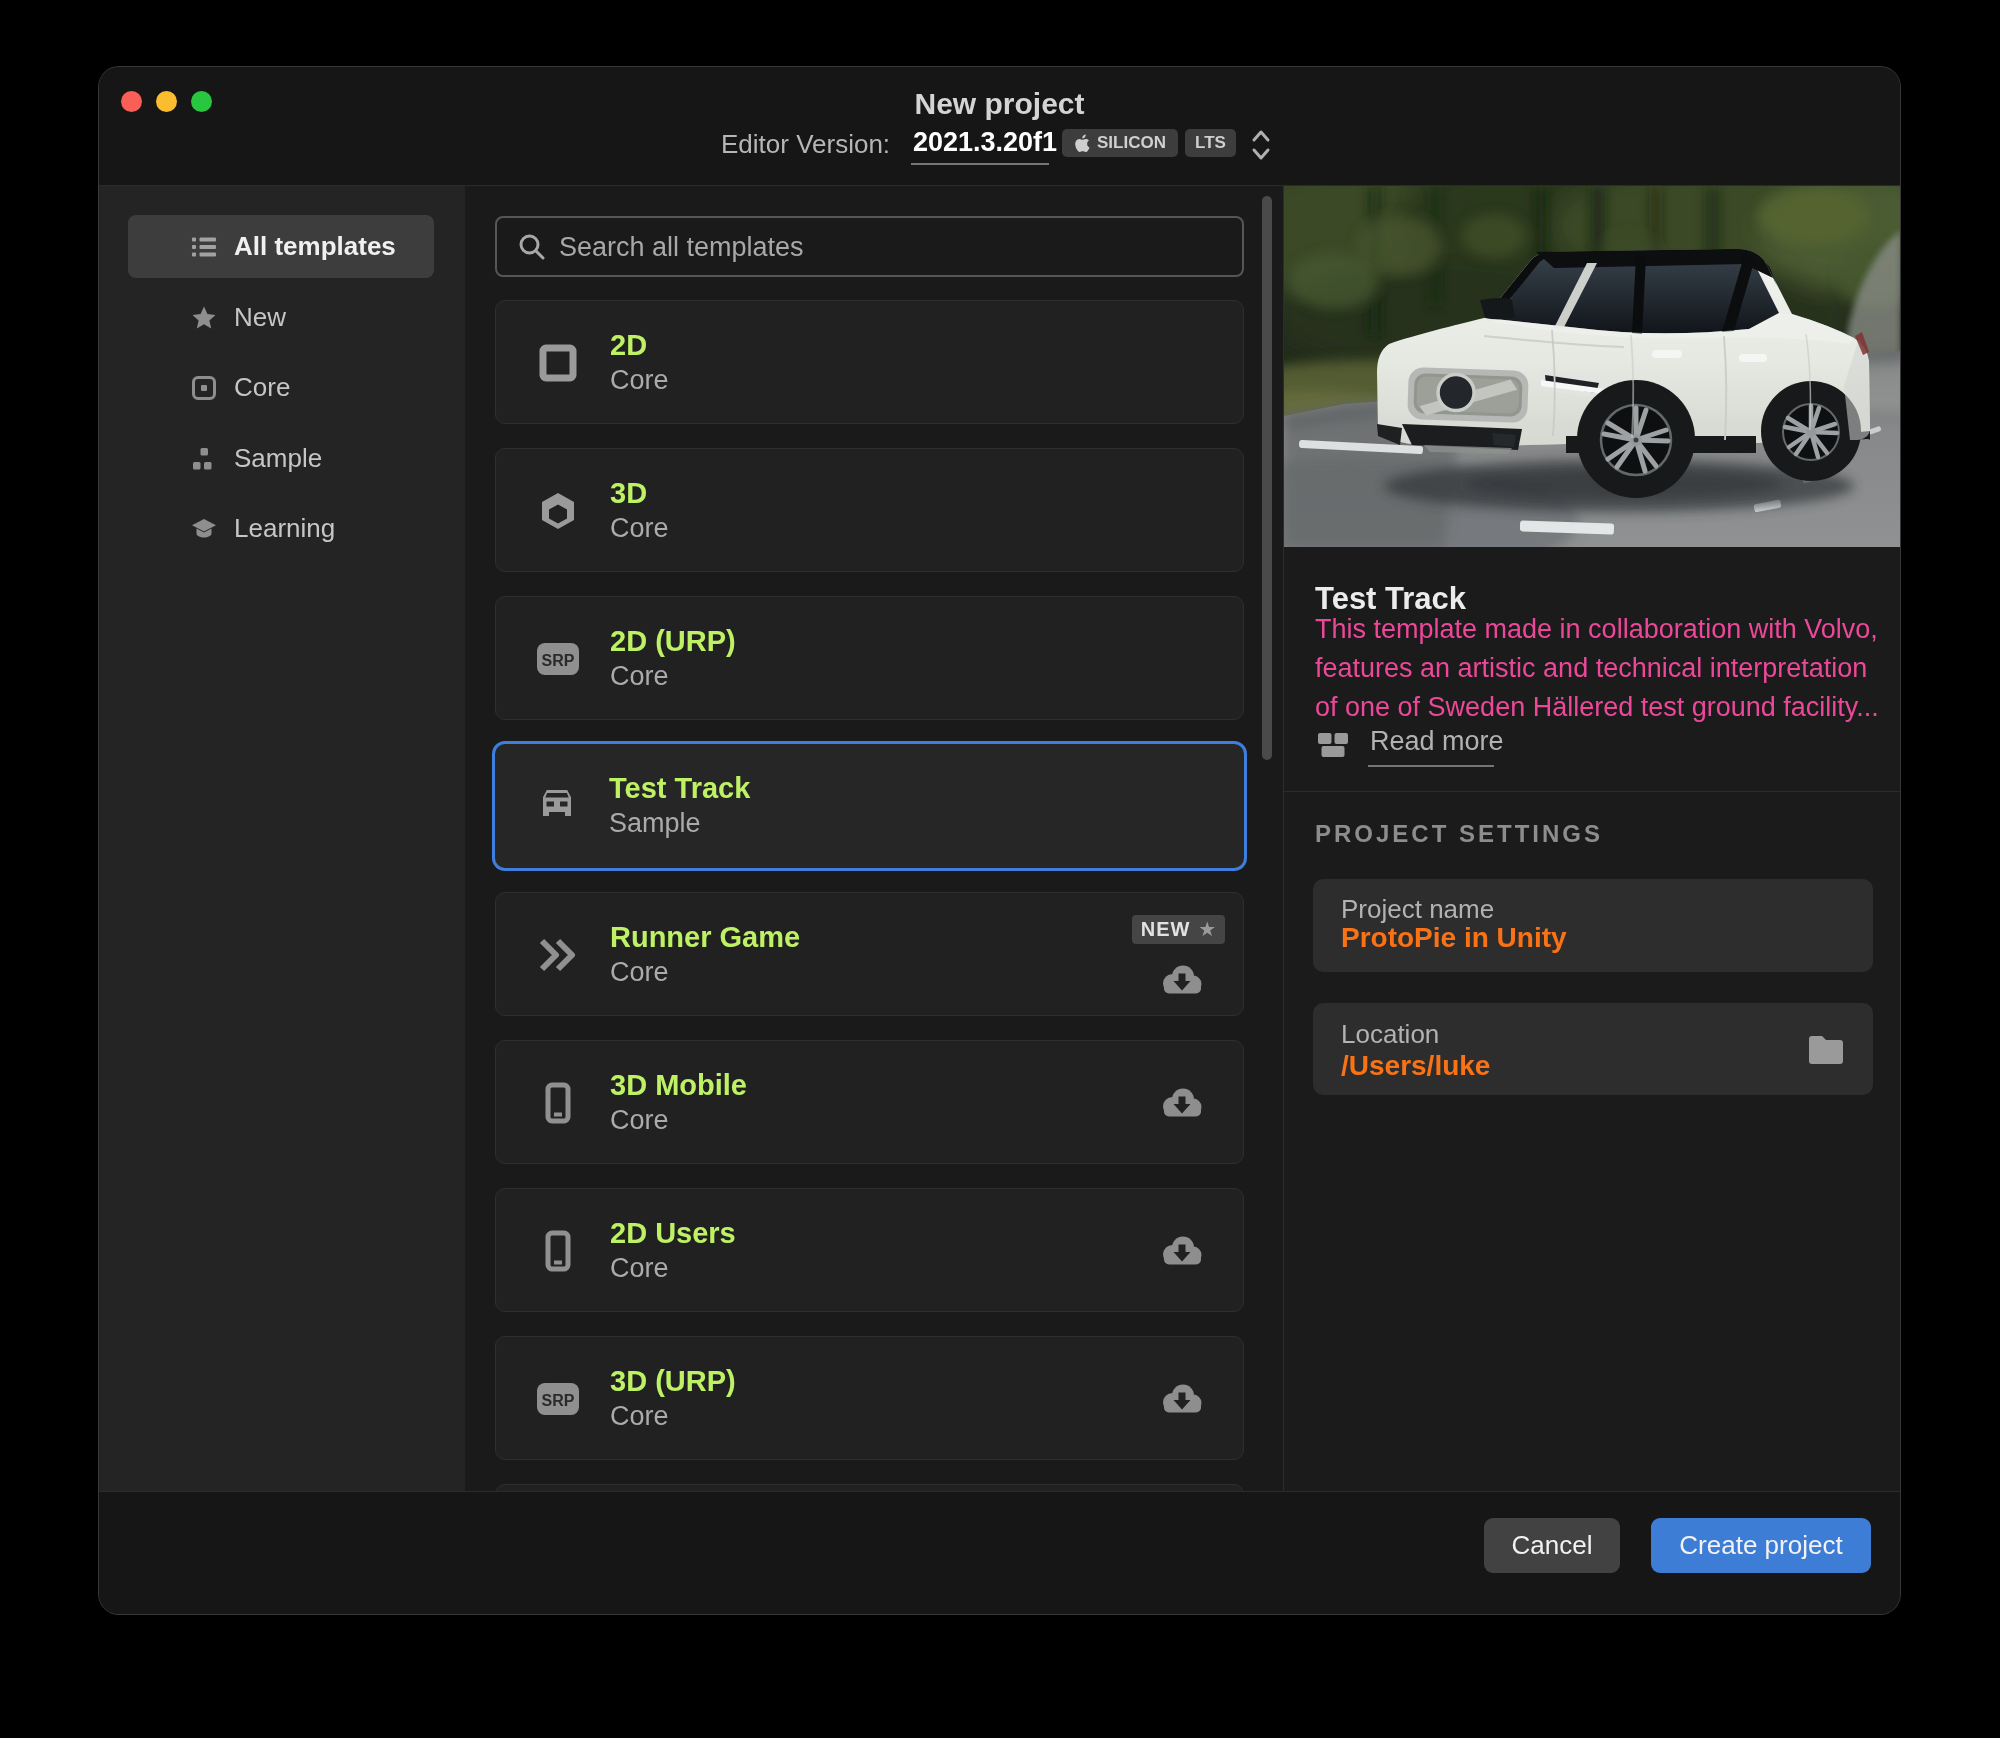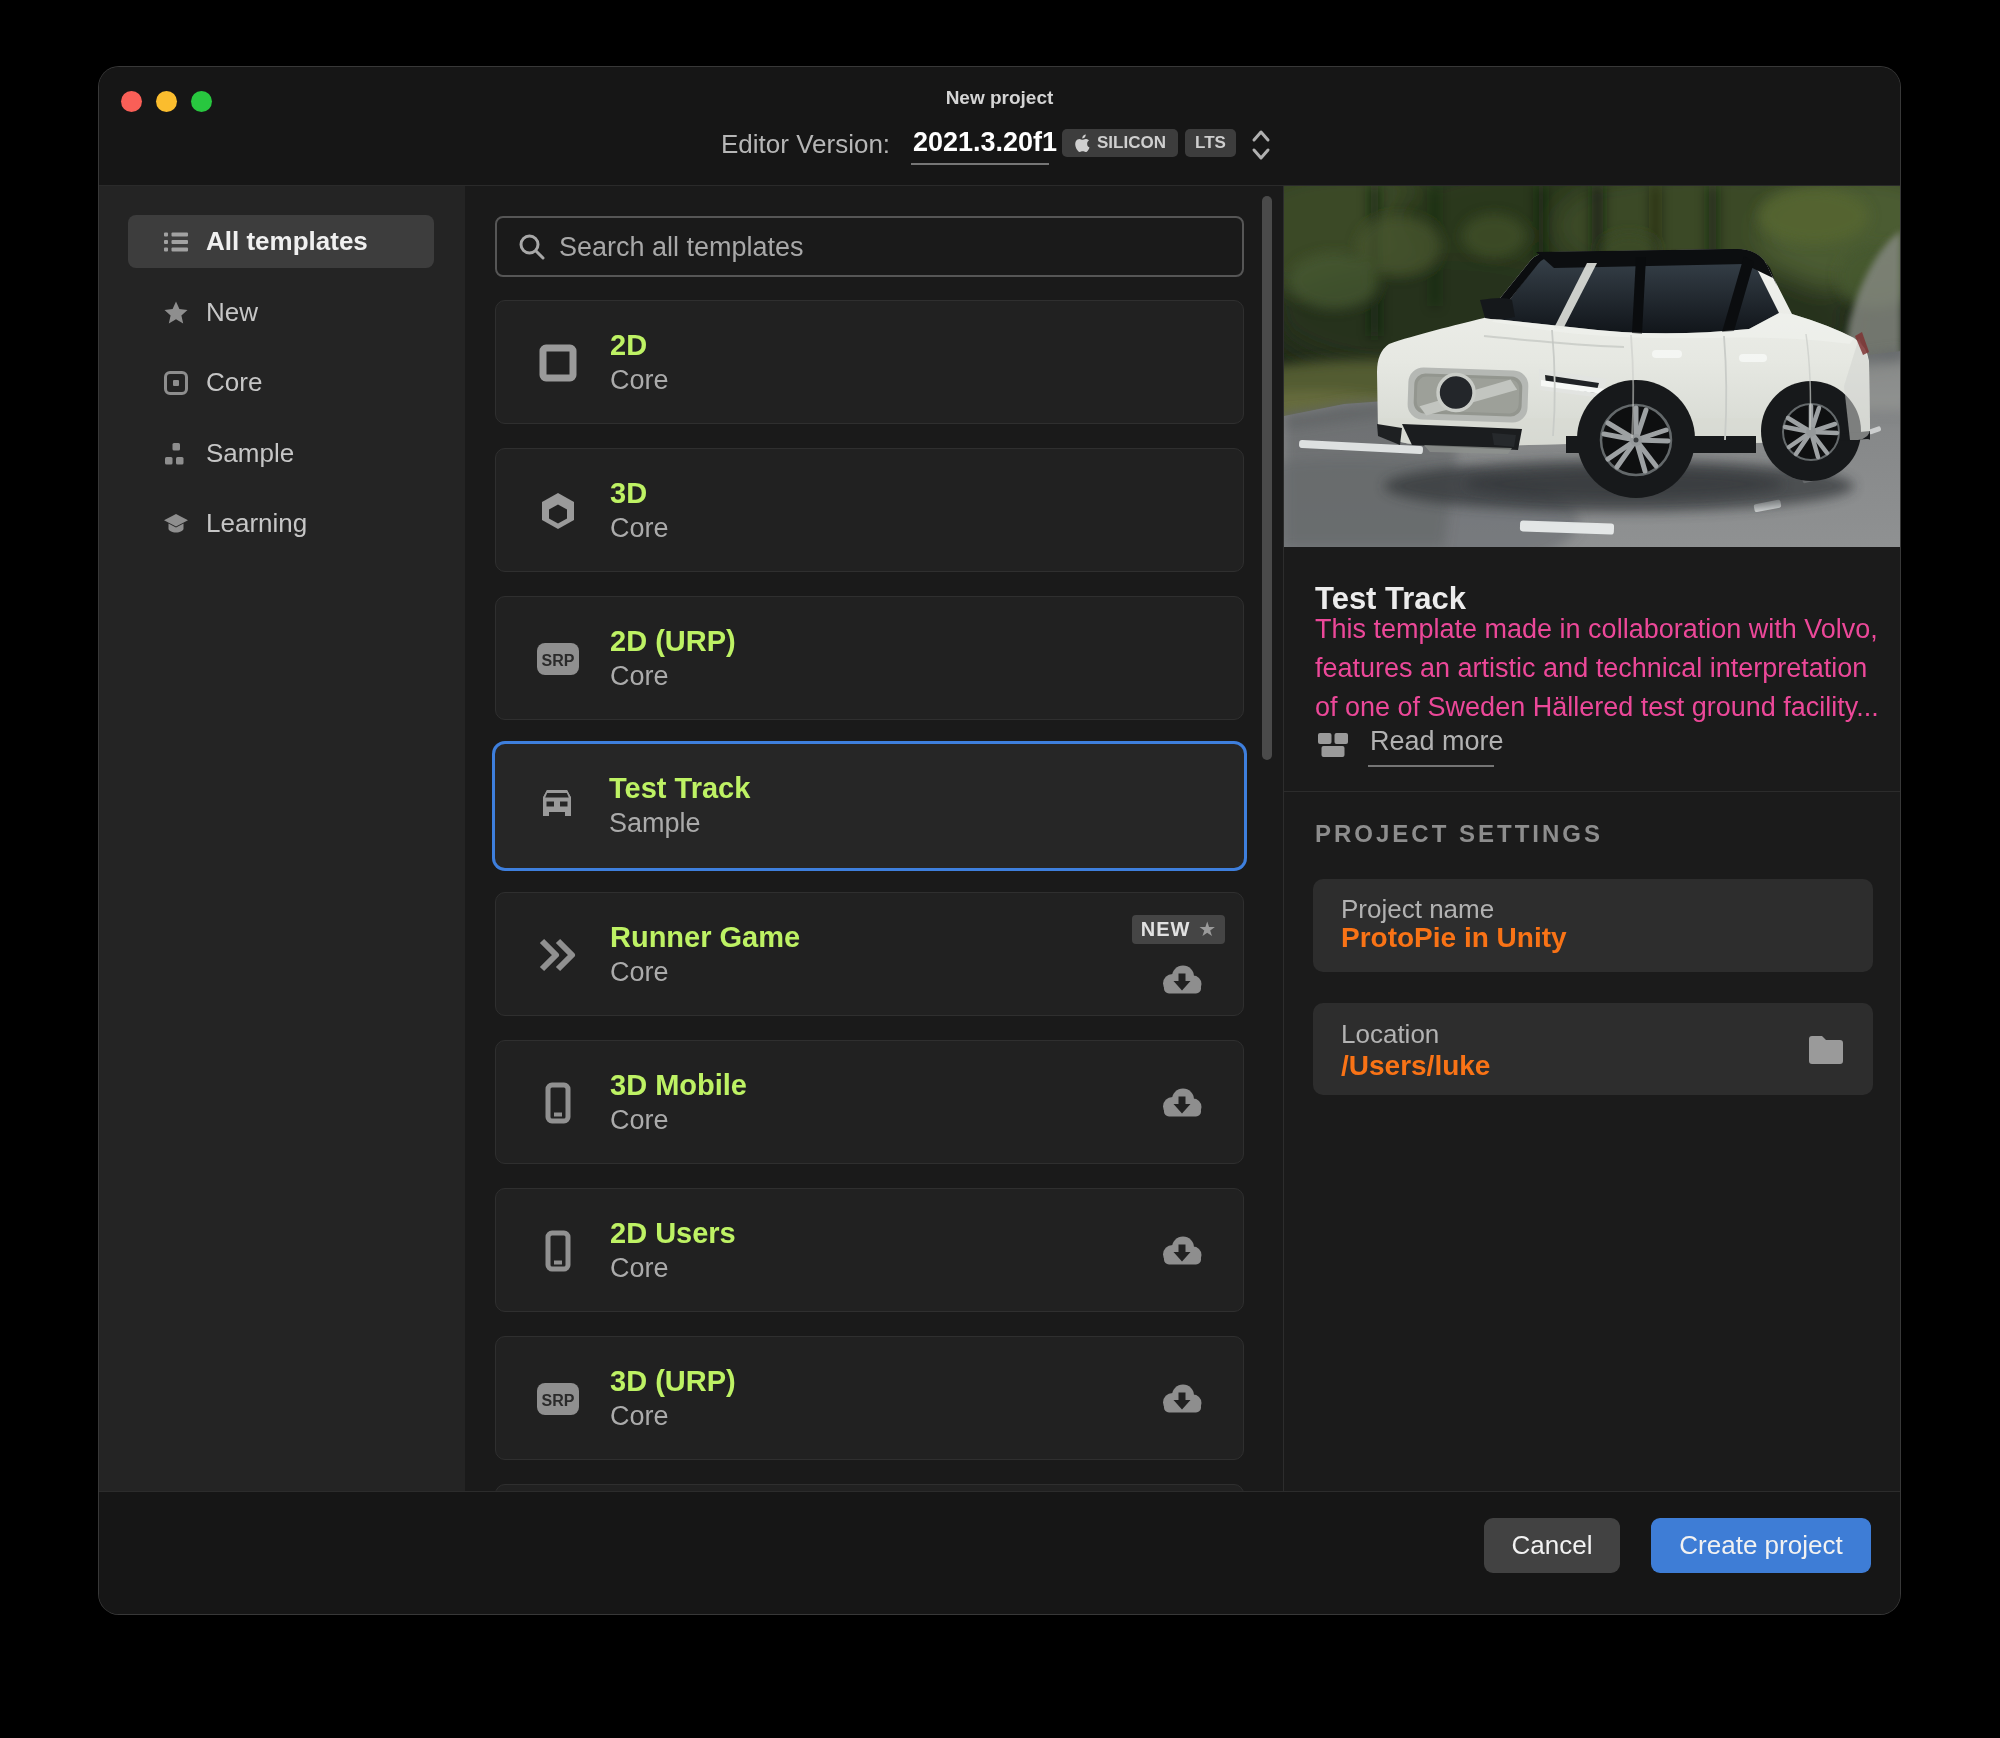--- a/index.html
+++ b/index.html
@@ -1,24 +1,24 @@
 <!DOCTYPE html>
 <html><head>
 <meta charset="utf-8">
 <style>
   html,body{margin:0;padding:0;width:2000px;height:1738px;background:#000;font-family:"Liberation Sans",sans-serif;}
   *{box-sizing:border-box;}
   .abs{position:absolute;}
   #win{position:absolute;left:99px;top:67px;width:1801px;height:1547px;background:#161616;border-radius:20px;overflow:hidden;box-shadow:0 0 0 1px #383838;}
   .tbar{position:absolute;left:0;top:0;width:1801px;height:119px;background:#161616;border-bottom:1px solid #2a2a2a;}
   .dot{position:absolute;top:24px;width:21px;height:21px;border-radius:50%;}
-  .wtitle{position:absolute;left:0;top:20px;width:1801px;text-align:center;font-size:19px;font-weight:700;color:#d4d4d4;}
+  .wtitle{position:absolute;left:0;top:20px;width:1801px;text-align:center;font-size:30px;font-weight:700;color:#d4d4d4;}
   .badge{position:absolute;top:62px;height:28px;border-radius:5px;background:#3d3d3d;color:#cfcfcf;font-size:17px;font-weight:700;display:flex;align-items:center;justify-content:center;}
   #sidebar{position:absolute;left:0;top:119px;width:366px;height:1305px;background:#242424;}
-  .sitem{position:absolute;left:29px;width:306px;height:53px;border-radius:8px;display:flex;align-items:center;}
+  .sitem{position:absolute;left:29px;width:306px;height:63px;border-radius:8px;display:flex;align-items:center;padding-left:28px;}
   .sitem .ic{width:26px;height:26px;margin-left:35px;flex:none;}
   .sitem .lb{margin-left:17px;font-size:26px;color:#c6c6c6;}
   .sitem.sel{background:#3d3d3d;}
   .sitem.sel .lb{color:#f0f0f0;font-weight:700;}
   #midcol{position:absolute;left:366px;top:119px;width:818px;height:1305px;background:#1a1a1a;}
   #search{position:absolute;left:30px;top:30px;width:749px;height:61px;border:2px solid #565656;border-radius:8px;}
   #search .ph{position:absolute;left:62px;top:14px;font-size:27px;color:#a8a8a8;}
   .card{position:absolute;left:30px;width:749px;height:124px;background:#212121;border:1px solid #2f2f2f;border-radius:10px;}
   .card.sel{background:#262626;border:none;box-shadow:0 0 0 3px #3e7fdd;}
   .card .cic{position:absolute;left:40px;top:40px;width:44px;height:44px;}

